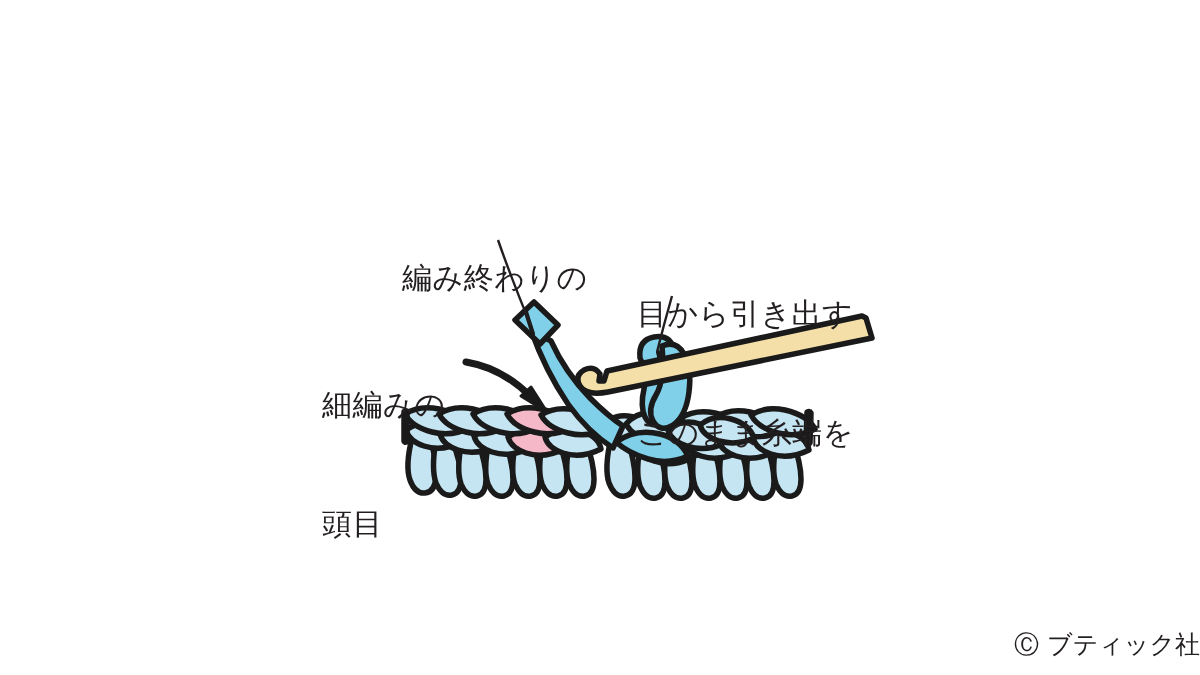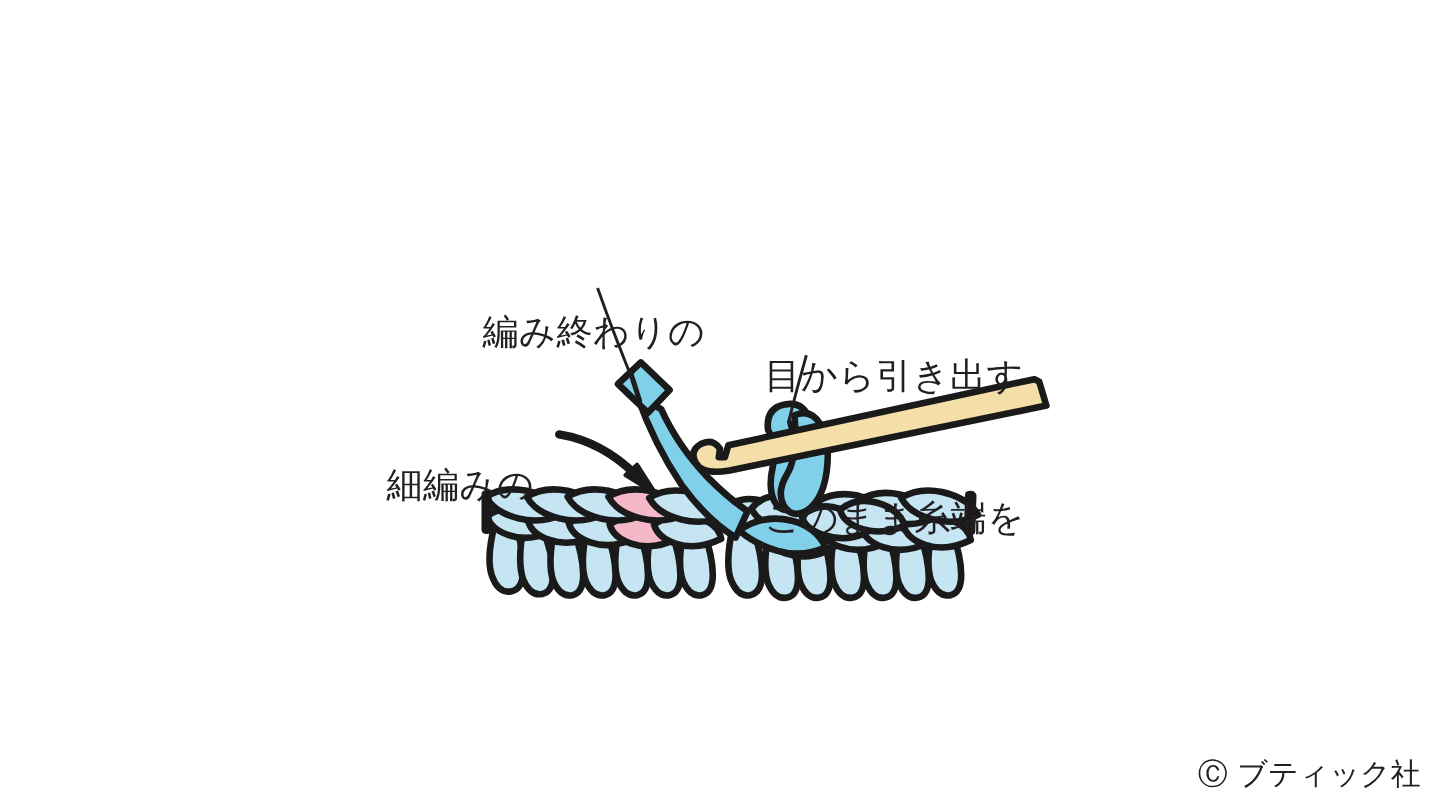--- a/index.html
+++ b/index.html
@@ -47,21 +47,21 @@
     top: 214px;
     text-align: left;
   }
   #label-first-stitch {
     left: 322px;
     top: 305px;
     text-align: left;
   }
   #credit {
     position: absolute;
-    right: 16px;
+    right: 0;
     bottom: 18px;
     font-size: 25px;
     line-height: 1;
     color: #231f20;
     white-space: pre;
     font-family: "DejaVu Sans", "Liberation Sans", sans-serif;
   }
 </style>
 </head>
 <body>
@@ -219,17 +219,18 @@
     <div>編み終わりの</div>
   </div>
 
   <div class="label" id="label-pull-through">
     <div>目から引き出す</div>
     <div>このまま糸端を</div>
   </div>
 
   <div class="label" id="label-first-stitch">
     <div>細編みの</div>
+    <div>頭目</div>
   </div>
 
   <div id="credit">Ⓒ ブティック社</div>
 
 </div>
 
 </body></html>

